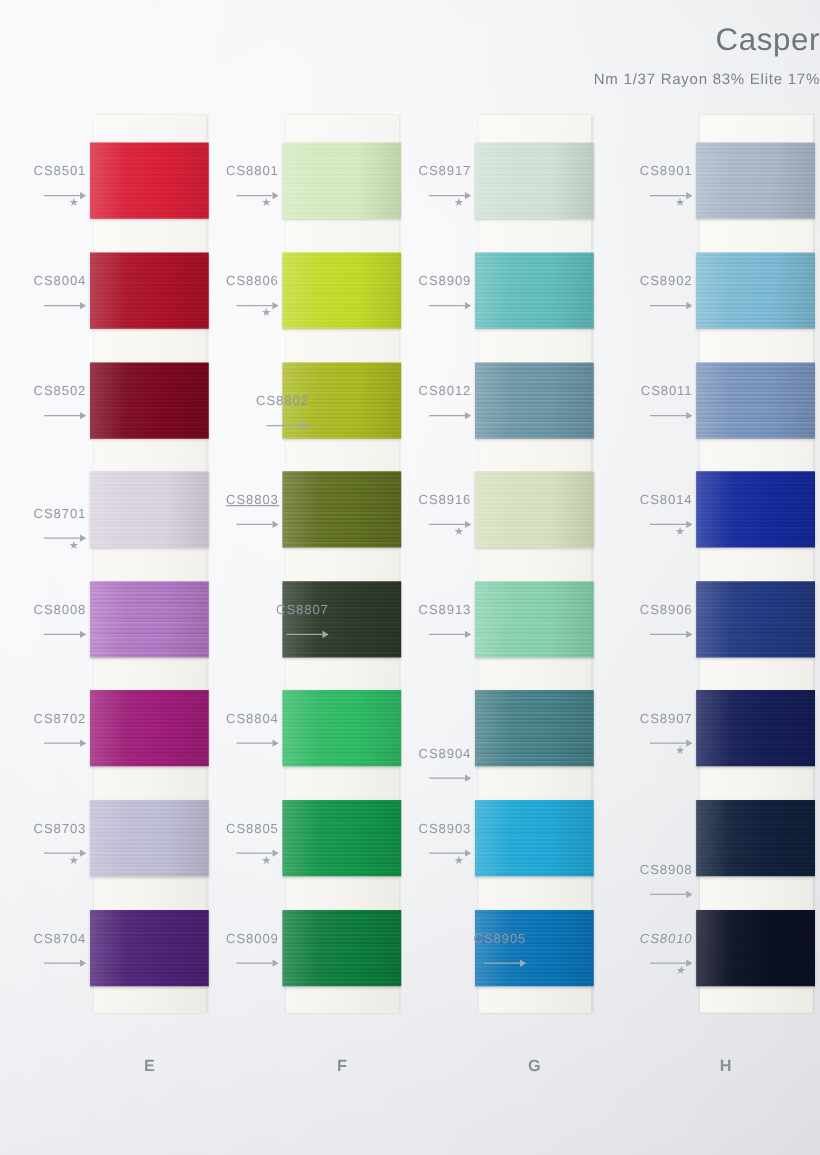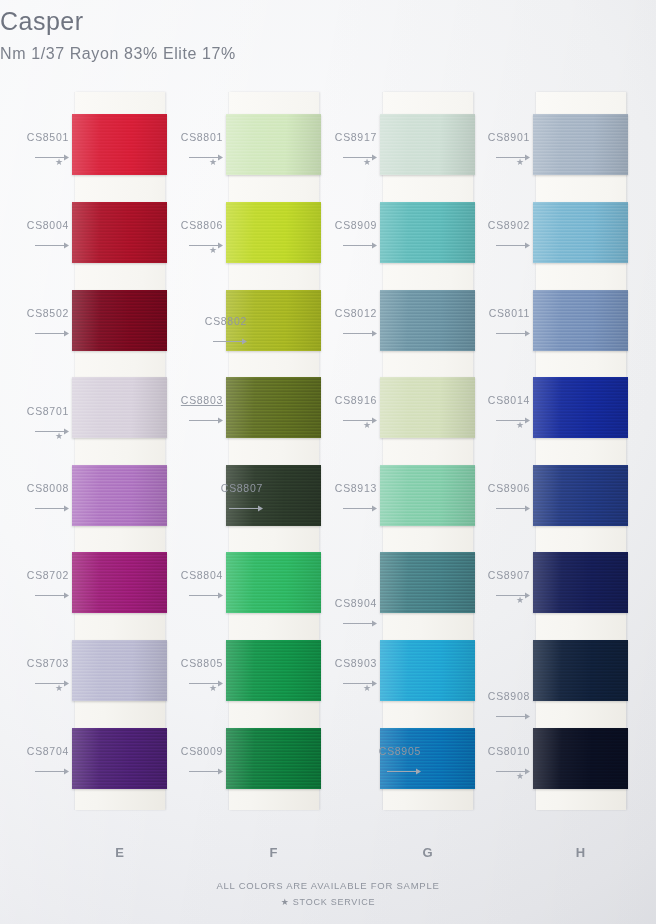--- a/index.html
+++ b/index.html
@@ -28,37 +28,37 @@
     position: absolute;
     inset: 0;
     pointer-events: none;
     background:
       linear-gradient(100deg, rgba(255,255,255,0.45) 0%, rgba(255,255,255,0.0) 38%, rgba(0,0,0,0.035) 100%);
   }
 
   
   .header {
     position: absolute;
-    top: 8px;
+    top: 19px;
     left: 0;
     width: 100%;
-    text-align: left;
+    text-align: right;
     z-index: 3;
   }
   .brand-title {
     font-size: 25px;
     letter-spacing: 0.5px;
     color: #6f7480;
     font-weight: 400;
     line-height: 1.1;
     margin: 0;
   }
   .brand-subtitle {
     margin-top: 9px;
-    font-size: 16px;
+    font-size: 12px;
     letter-spacing: 0.6px;
     color: #7c818c;
     font-weight: 400;
   }
 
   
   .columns {
     position: absolute;
     top: 92px;
     left: 0;
@@ -478,21 +478,21 @@
           <div class="sheen"></div>
         </div>
         <div class="label" style="top: 654px; margin-left: 44px;">
           <div class="code">CS8905</div>
           <span class="arrow"><svg viewBox="0 0 34 7" width="34" height="7" aria-hidden="true">
               <line x1="0" y1="3.5" x2="29" y2="3.5" stroke="#a3a8b2" stroke-width="1"></line>
               <polygon points="29,0.6 34,3.5 29,6.4" fill="#a3a8b2"></polygon>
             </svg></span>
         </div>
       </div>
-      <div class="column col-H" style="left: 474px;">
+      <div class="column col-H" style="left: 498px;">
         <div class="strip"></div>
         <div class="swatch" title="CS8901" style="top: 22px; background: rgb(168, 182, 198);">
           <div class="threads"></div>
           <div class="sheen"></div>
         </div>
         <div class="label" style="top: 40px;">
           <div class="code">CS8901</div>
           <span class="arrow"><svg viewBox="0 0 34 7" width="34" height="7" aria-hidden="true">
               <line x1="0" y1="3.5" x2="29" y2="3.5" stroke="#a3a8b2" stroke-width="1"></line>
               <polygon points="29,0.6 34,3.5 29,6.4" fill="#a3a8b2"></polygon>
@@ -564,36 +564,32 @@
           <div class="code">CS8908</div>
           <span class="arrow"><svg viewBox="0 0 34 7" width="34" height="7" aria-hidden="true">
               <line x1="0" y1="3.5" x2="29" y2="3.5" stroke="#a3a8b2" stroke-width="1"></line>
               <polygon points="29,0.6 34,3.5 29,6.4" fill="#a3a8b2"></polygon>
             </svg></span>
         </div>
         <div class="swatch" title="CS8010" style="top: 636px; background: rgb(10, 15, 34);">
           <div class="threads"></div>
           <div class="sheen"></div>
         </div>
-        <div class="label" style="top: 654px;">
+        <div class="label" style="top: 654px; font-style: italic;">
           <div class="code">CS8010</div>
           <span class="arrow"><svg viewBox="0 0 34 7" width="34" height="7" aria-hidden="true">
               <line x1="0" y1="3.5" x2="29" y2="3.5" stroke="#a3a8b2" stroke-width="1"></line>
               <polygon points="29,0.6 34,3.5 29,6.4" fill="#a3a8b2"></polygon>
             </svg></span>
           <span class="star">★</span>
         </div>
       </div>
     </div>
 
   <div class="col-letters" id="col-letters-root">
       <div class="col-letter" style="left: 100px;">E</div>
       <div class="col-letter" style="left: 254px;">F</div>
       <div class="col-letter" style="left: 408px;">G</div>
       <div class="col-letter" style="left: 561px;">H</div>
     </div>
 
-  <div class="footer">
-    <div class="footer-line1">ALL COLORS ARE AVAILABLE FOR SAMPLE</div>
-    <div class="footer-line2">★ STOCK SERVICE</div>
-  </div>
 
 </div>
 
 </body></html>

